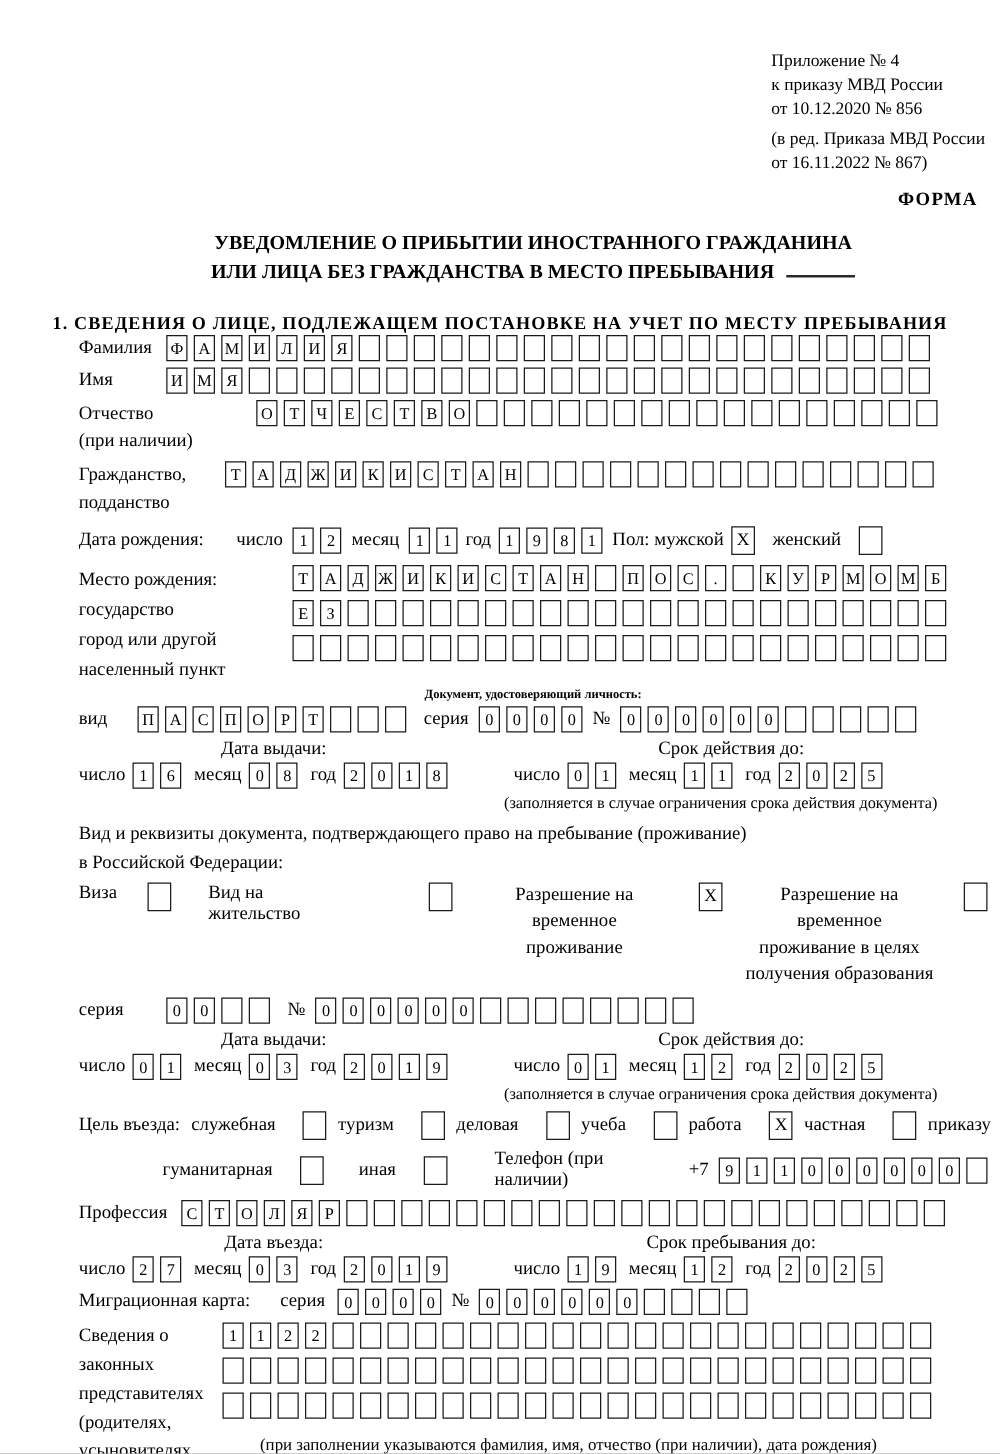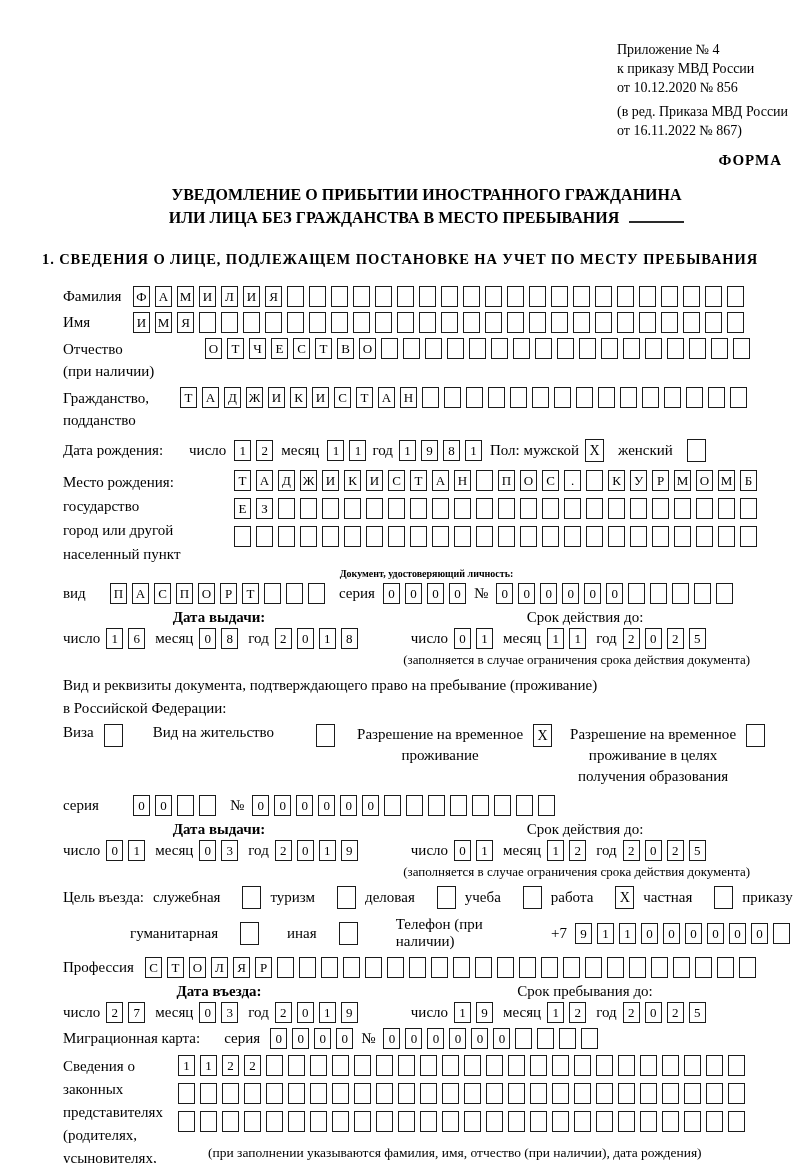--- a/index.html
+++ b/index.html
@@ -23,29 +23,29 @@
   .cellrow{display:flex;gap:5px;flex:0 0 auto;}
   .cellcol{display:flex;flex-direction:column;gap:7px;}
   .cell{
     width:15px;height:19px;border:1.6px solid #1b1b1b;display:inline-flex;
     align-items:center;justify-content:center;font-size:13px;line-height:1;
     flex:0 0 auto;background:#fff;
   }
   .chk .cell{width:17px;height:21px;font-size:14px;}
   .dochead{text-align:center;font-weight:bold;font-size:10px;margin:2px 0 4px 0;}
   .dhdr{display:flex;margin-bottom:2px;}
-  .dhdr .h1{width:312px;text-align:center;font-weight:bold;}
+  .dhdr .h1{width:312px;text-align:center;}
   .dhdr .h2{width:310px;text-align:center;margin-left:55px;}
   .dgroup{display:flex;align-items:center;gap:6px;}
   .dgroup .mlbl{margin-left:4px;}
   .daterow .right{margin-left:53px;}
   .note{font-size:13px;text-align:right;padding-right:40px;margin:-2px 0 6px 0;}
   .intro{line-height:23px;margin-top:4px;}
   .permits{display:flex;align-items:flex-start;margin:4px 0 8px 0;}
-  .permits .opt{display:flex;align-items:flex-start;gap:10px;}
+  .permits .opt{display:flex;align-items:flex-start;gap:24px;}
   .permits .txt{text-align:center;line-height:21px;}
   .purpose{display:flex;align-items:center;gap:9px;flex-wrap:nowrap;margin-bottom:7px;}
   .purpose .pair{display:flex;align-items:center;gap:22px;}
   .indent67{margin-left:67px;}
   .phone{display:flex;align-items:center;gap:8px;}
   .mcrow{display:flex;align-items:center;margin-bottom:6px;}
   .reps{display:flex;align-items:flex-start;margin-top:2px;}
   .reps .lblcol{line-height:23px;}
   .footnote{font-size:13.5px;margin-top:6px;margin-left:30px;}
   .gapS{width:14px;flex:0 0 auto;} .gapM{width:26px;flex:0 0 auto;} .gapL{width:40px;flex:0 0 auto;}
@@ -65,21 +65,21 @@
 
   <div class="forma">ФОРМА</div>
 
   <div class="title">
     <div>УВЕДОМЛЕНИЕ О ПРИБЫТИИ ИНОСТРАННОГО ГРАЖДАНИНА</div>
     <div><span>ИЛИ ЛИЦА БЕЗ ГРАЖДАНСТВА В МЕСТО ПРЕБЫВАНИЯ</span><span class="uline"></span></div>
   </div>
 
   <div class="sect">1. СВЕДЕНИЯ О ЛИЦЕ, ПОДЛЕЖАЩЕМ ПОСТАНОВКЕ НА УЧЕТ ПО МЕСТУ ПРЕБЫВАНИЯ</div>
 
-  <div class="frow vcent" style="margin-top:18px;">
+  <div class="frow vcent" style="">
     <span class="lbl w70">Фамилия</span>
     <div class="cellrow">
         <span class="cell">Ф</span>
         <span class="cell">А</span>
         <span class="cell">М</span>
         <span class="cell">И</span>
         <span class="cell">Л</span>
         <span class="cell">И</span>
         <span class="cell">Я</span>
         <span class="cell"></span>

